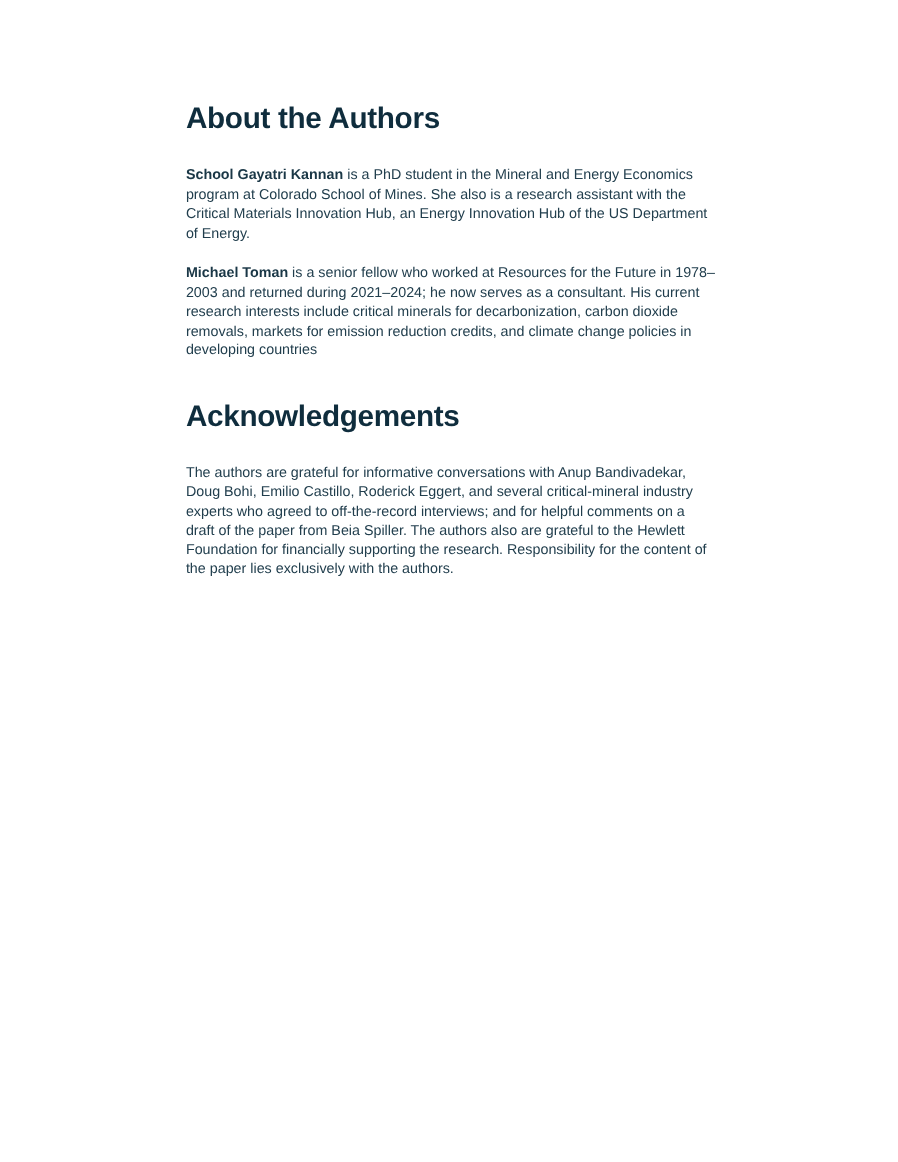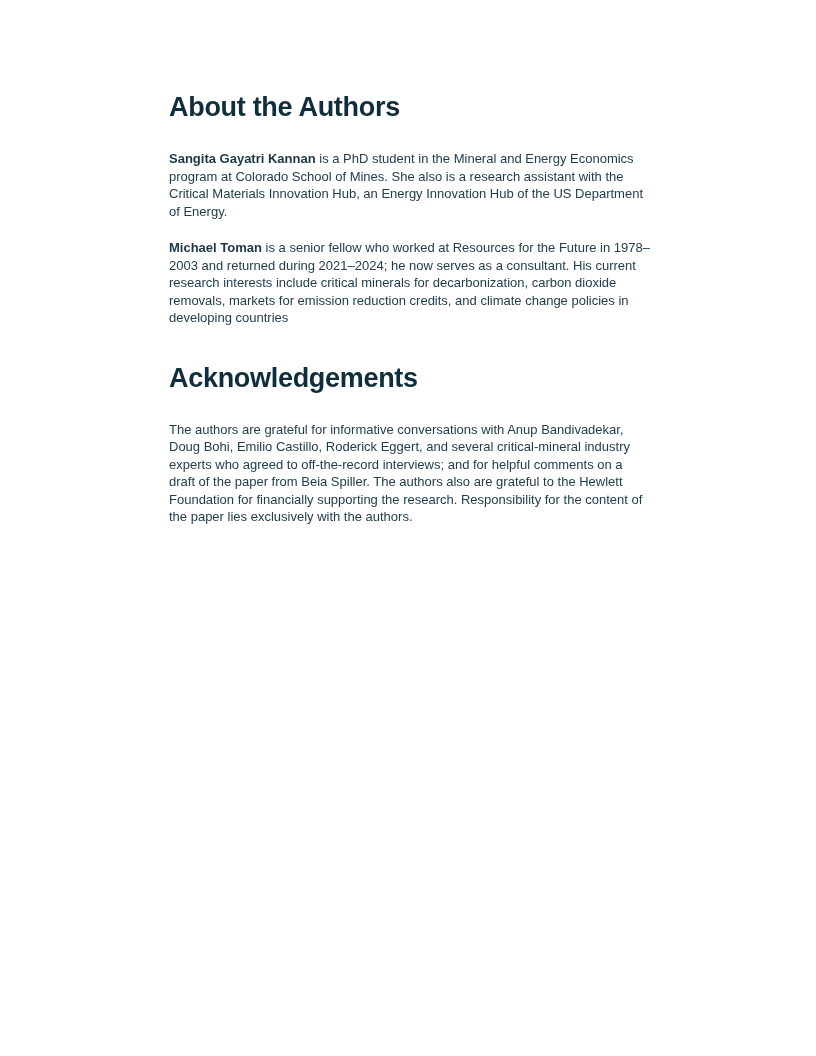--- a/index.html
+++ b/index.html
@@ -57,21 +57,21 @@
 </head>
 <body>
 
 <div class="page">
 
   <div class="content">
 
     <div>
       <h1 class="heading">About the Authors</h1>
 
-      <p class="para"><span class="lead">Sangita Gayatri Kannan</span><span> is a PhD student in the Mineral and Energy Economics program at Colorado School of Mines. She also is a research assistant with the Critical Materials Innovation Hub, an Energy Innovation Hub of the US Department of Energy.</span></p>
+      <p class="para"><span class="lead">School Gayatri Kannan</span><span> is a PhD student in the Mineral and Energy Economics program at Colorado School of Mines. She also is a research assistant with the Critical Materials Innovation Hub, an Energy Innovation Hub of the US Department of Energy.</span></p>
 
       <p class="para"><span class="lead">Michael Toman</span><span> is a senior fellow who worked at Resources for the Future in 1978–2003 and returned during 2021–2024; he now serves as a consultant. His current research interests include critical minerals for decarbonization, carbon dioxide removals, markets for emission reduction credits, and climate change policies in developing countries</span></p>
     </div>
 
     <div class="section-ack">
       <h1 class="heading">Acknowledgements</h1>
 
       <p class="para"><span>The authors are grateful for informative conversations with Anup Bandivadekar, Doug Bohi, Emilio Castillo, Roderick Eggert, and several critical-mineral industry experts who agreed to off-the-record interviews; and for helpful comments on a draft of the paper from Beia Spiller. The authors also are grateful to the Hewlett Foundation for financially supporting the research. Responsibility for the content of the paper lies exclusively with the authors.</span></p>
     </div>
 

